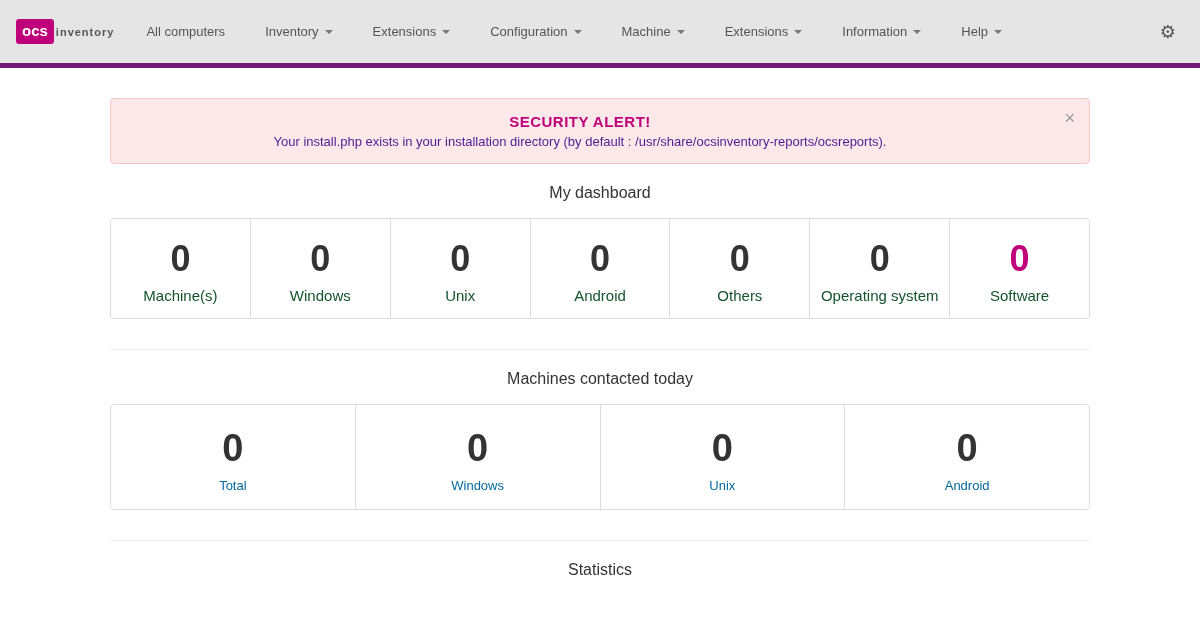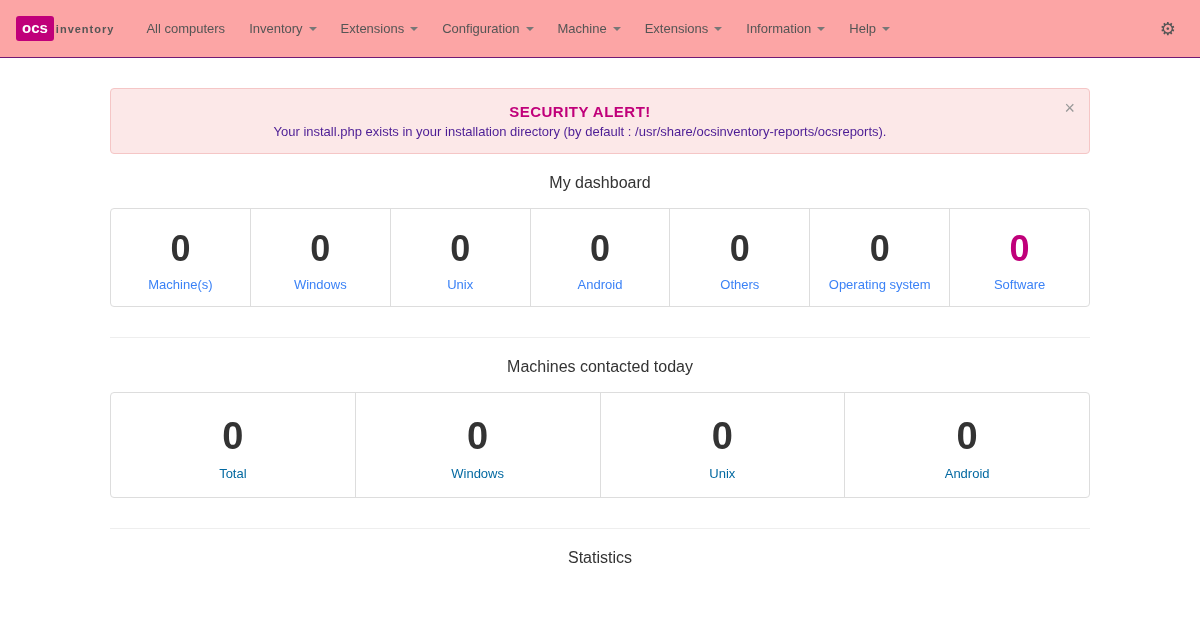--- a/index.html
+++ b/index.html
@@ -1,25 +1,25 @@
 <!DOCTYPE html>
 <html><head>
   <meta charset="utf-8">
   <style>
     * { margin: 0; padding: 0; box-sizing: border-box; }
     body { font-family: Arial, sans-serif; background: #fff; color: #333; font-size: 14px; }
 
     
     .navbar {
-      background: #fca5a5;
-      border-bottom: 1px solid #701a75;
+      background: #e5e5e5;
+      border-bottom: 5px solid #701a75;
       display: flex;
       align-items: center;
       padding: 0 16px;
-      height: 58px;
+      height: 68px;
       position: relative;
     }
     .navbar-brand {
       display: flex;
       align-items: center;
       margin-right: 20px;
     }
     .logo-box {
       background: #c0007a;
       color: #fff;
@@ -39,21 +39,21 @@
     .logo-text-inv {
       color: #555;
       font-size: 11px;
       font-weight: bold;
       letter-spacing: 1px;
       margin-left: 2px;
     }
     .nav-links {
       display: flex;
       align-items: center;
-      gap: 0;
+      gap: 16px;
       flex: 1;
     }
     .nav-item {
       padding: 0 12px;
       height: 50px;
       display: flex;
       align-items: center;
       cursor: pointer;
       color: #555;
       font-size: 13px;
@@ -142,22 +142,22 @@
     .stats-cell:last-child { border-right: none; }
     .stats-number {
       font-size: 36px;
       font-weight: bold;
       color: #333;
       line-height: 1.1;
       margin-bottom: 8px;
     }
     .stats-number.purple { color: #c0007a; }
     .stats-label {
-      font-size: 13px;
-      color: #3b82f6;
+      font-size: 15px;
+      color: #14532d;
     }
 
     
     .machines-grid {
       display: flex;
       border: 1px solid #ddd;
       border-radius: 4px;
       overflow: hidden;
       margin-bottom: 30px;
     }

